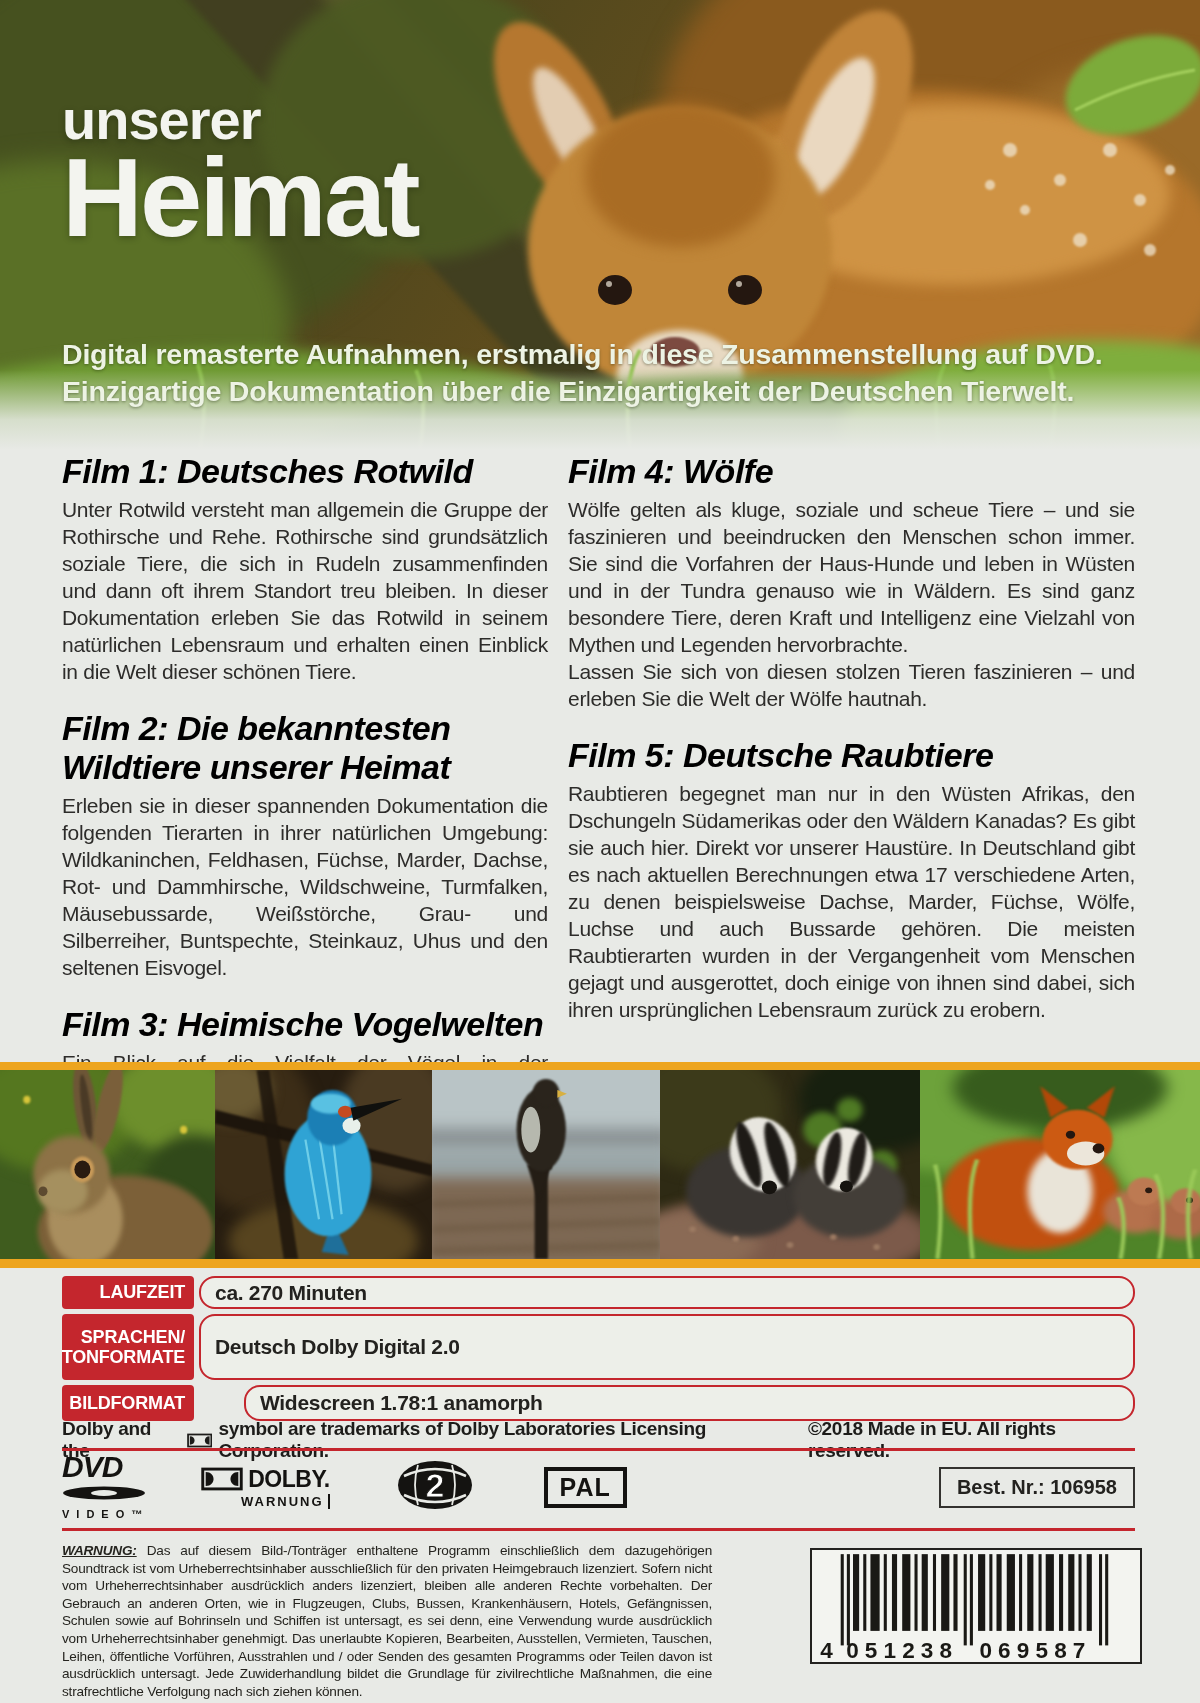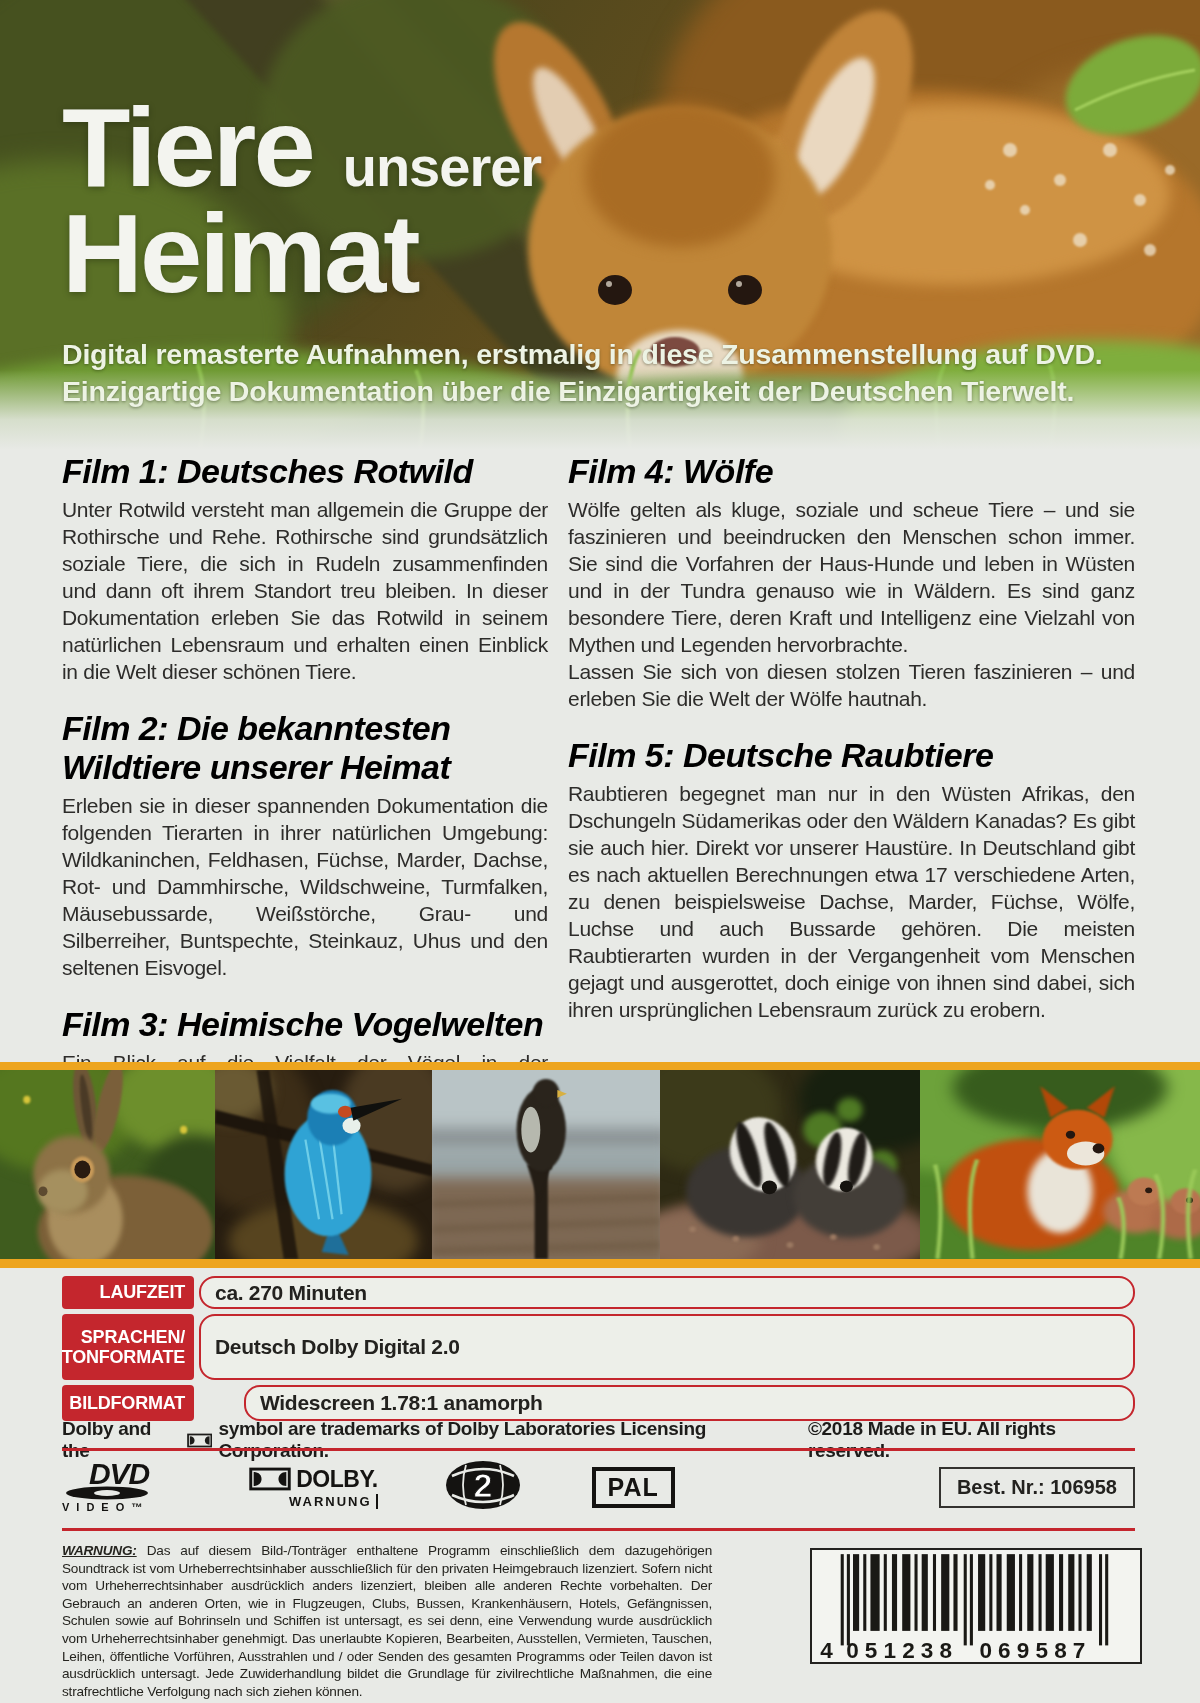--- a/index.html
+++ b/index.html
@@ -52,21 +52,21 @@
   .h-laufzeit{height:33px;} .h-sprachen{height:66px;} .h-bildformat{height:36px;gap:45px;}
   
   .dolby-row{position:absolute;left:62px;top:1418px;width:1073px;display:flex;
         justify-content:space-between;font-size:19px;color:#1d1c1a;font-weight:600;letter-spacing:-0.3px;}
   .dolby-note{display:flex;align-items:center;gap:6px;}
   .dd-inline{display:inline-block;vertical-align:middle;}
   .rule{position:absolute;left:62px;width:1073px;height:3px;background:#c4262d;}
   .rule1{top:1448px;} .rule2{top:1528px;}
   .logos{position:absolute;left:62px;top:1460px;width:1073px;height:54px;display:flex;
         align-items:center;color:#141311;}
-  .logo-dvd{display:flex;flex-direction:column;align-items:flex-end;margin-right:100px;}
+  .logo-dvd{display:flex;flex-direction:column;align-items:flex-start;margin-right:52px;gap:7px;}
   .dvd-word{font-size:30px;font-weight:900;font-style:italic;letter-spacing:-1px;line-height:.85;}
   .dvd-video{font-size:11px;font-weight:700;letter-spacing:7px;margin-top:1px;}
   .logo-dolby{display:flex;flex-direction:column;align-items:flex-end;margin-right:66px;}
   .dolby-top{display:flex;align-items:center;gap:5px;}
   .dolby-word{font-size:23px;font-weight:900;letter-spacing:-0.5px;}
   .dolby-sub{font-size:13px;font-weight:700;letter-spacing:2px;border-right:2px solid #141311;
         padding-right:4px;margin-top:1px;}
   .logo-region{margin-right:70px;}
   .logo-pal{border:4px solid #141311;font-size:25px;font-weight:900;padding:2px 12px;
         letter-spacing:1px;margin-right:auto;background:transparent;}
@@ -138,21 +138,20 @@
           <path d="M420,450 q8,-55 -4,-80"></path>
         <path d="M940,450 q-10,-60 6,-88"></path>
       </g>
       <ellipse class="bl-sm" cx="1135" cy="85" rx="72" ry="46" fill="#7cab3a" transform="rotate(-20 1135 85)"></ellipse>
       <path class="bl-xs" d="M1075,110 Q1135,80 1195,70" stroke="#a5d05e" stroke-width="3" fill="none"></path>
     </svg>
     <div class="header-fade"></div>
 
     <div class="title-block">
       <div class="title-row">
-        <span class="title-big">Tiere</span>
         <span class="title-small">unserer</span>
       </div>
       <div class="title-row title-row2">
         <span class="title-big">Heimat</span>
       </div>
     </div>
 
     <div class="tagline">
       <div>Digital remasterte Aufnahmen, erstmalig in diese Zusammenstellung auf DVD.</div>
       <div>Einzigartige Dokumentation über die Einzigartigkeit der Deutschen Tierwelt.</div>

